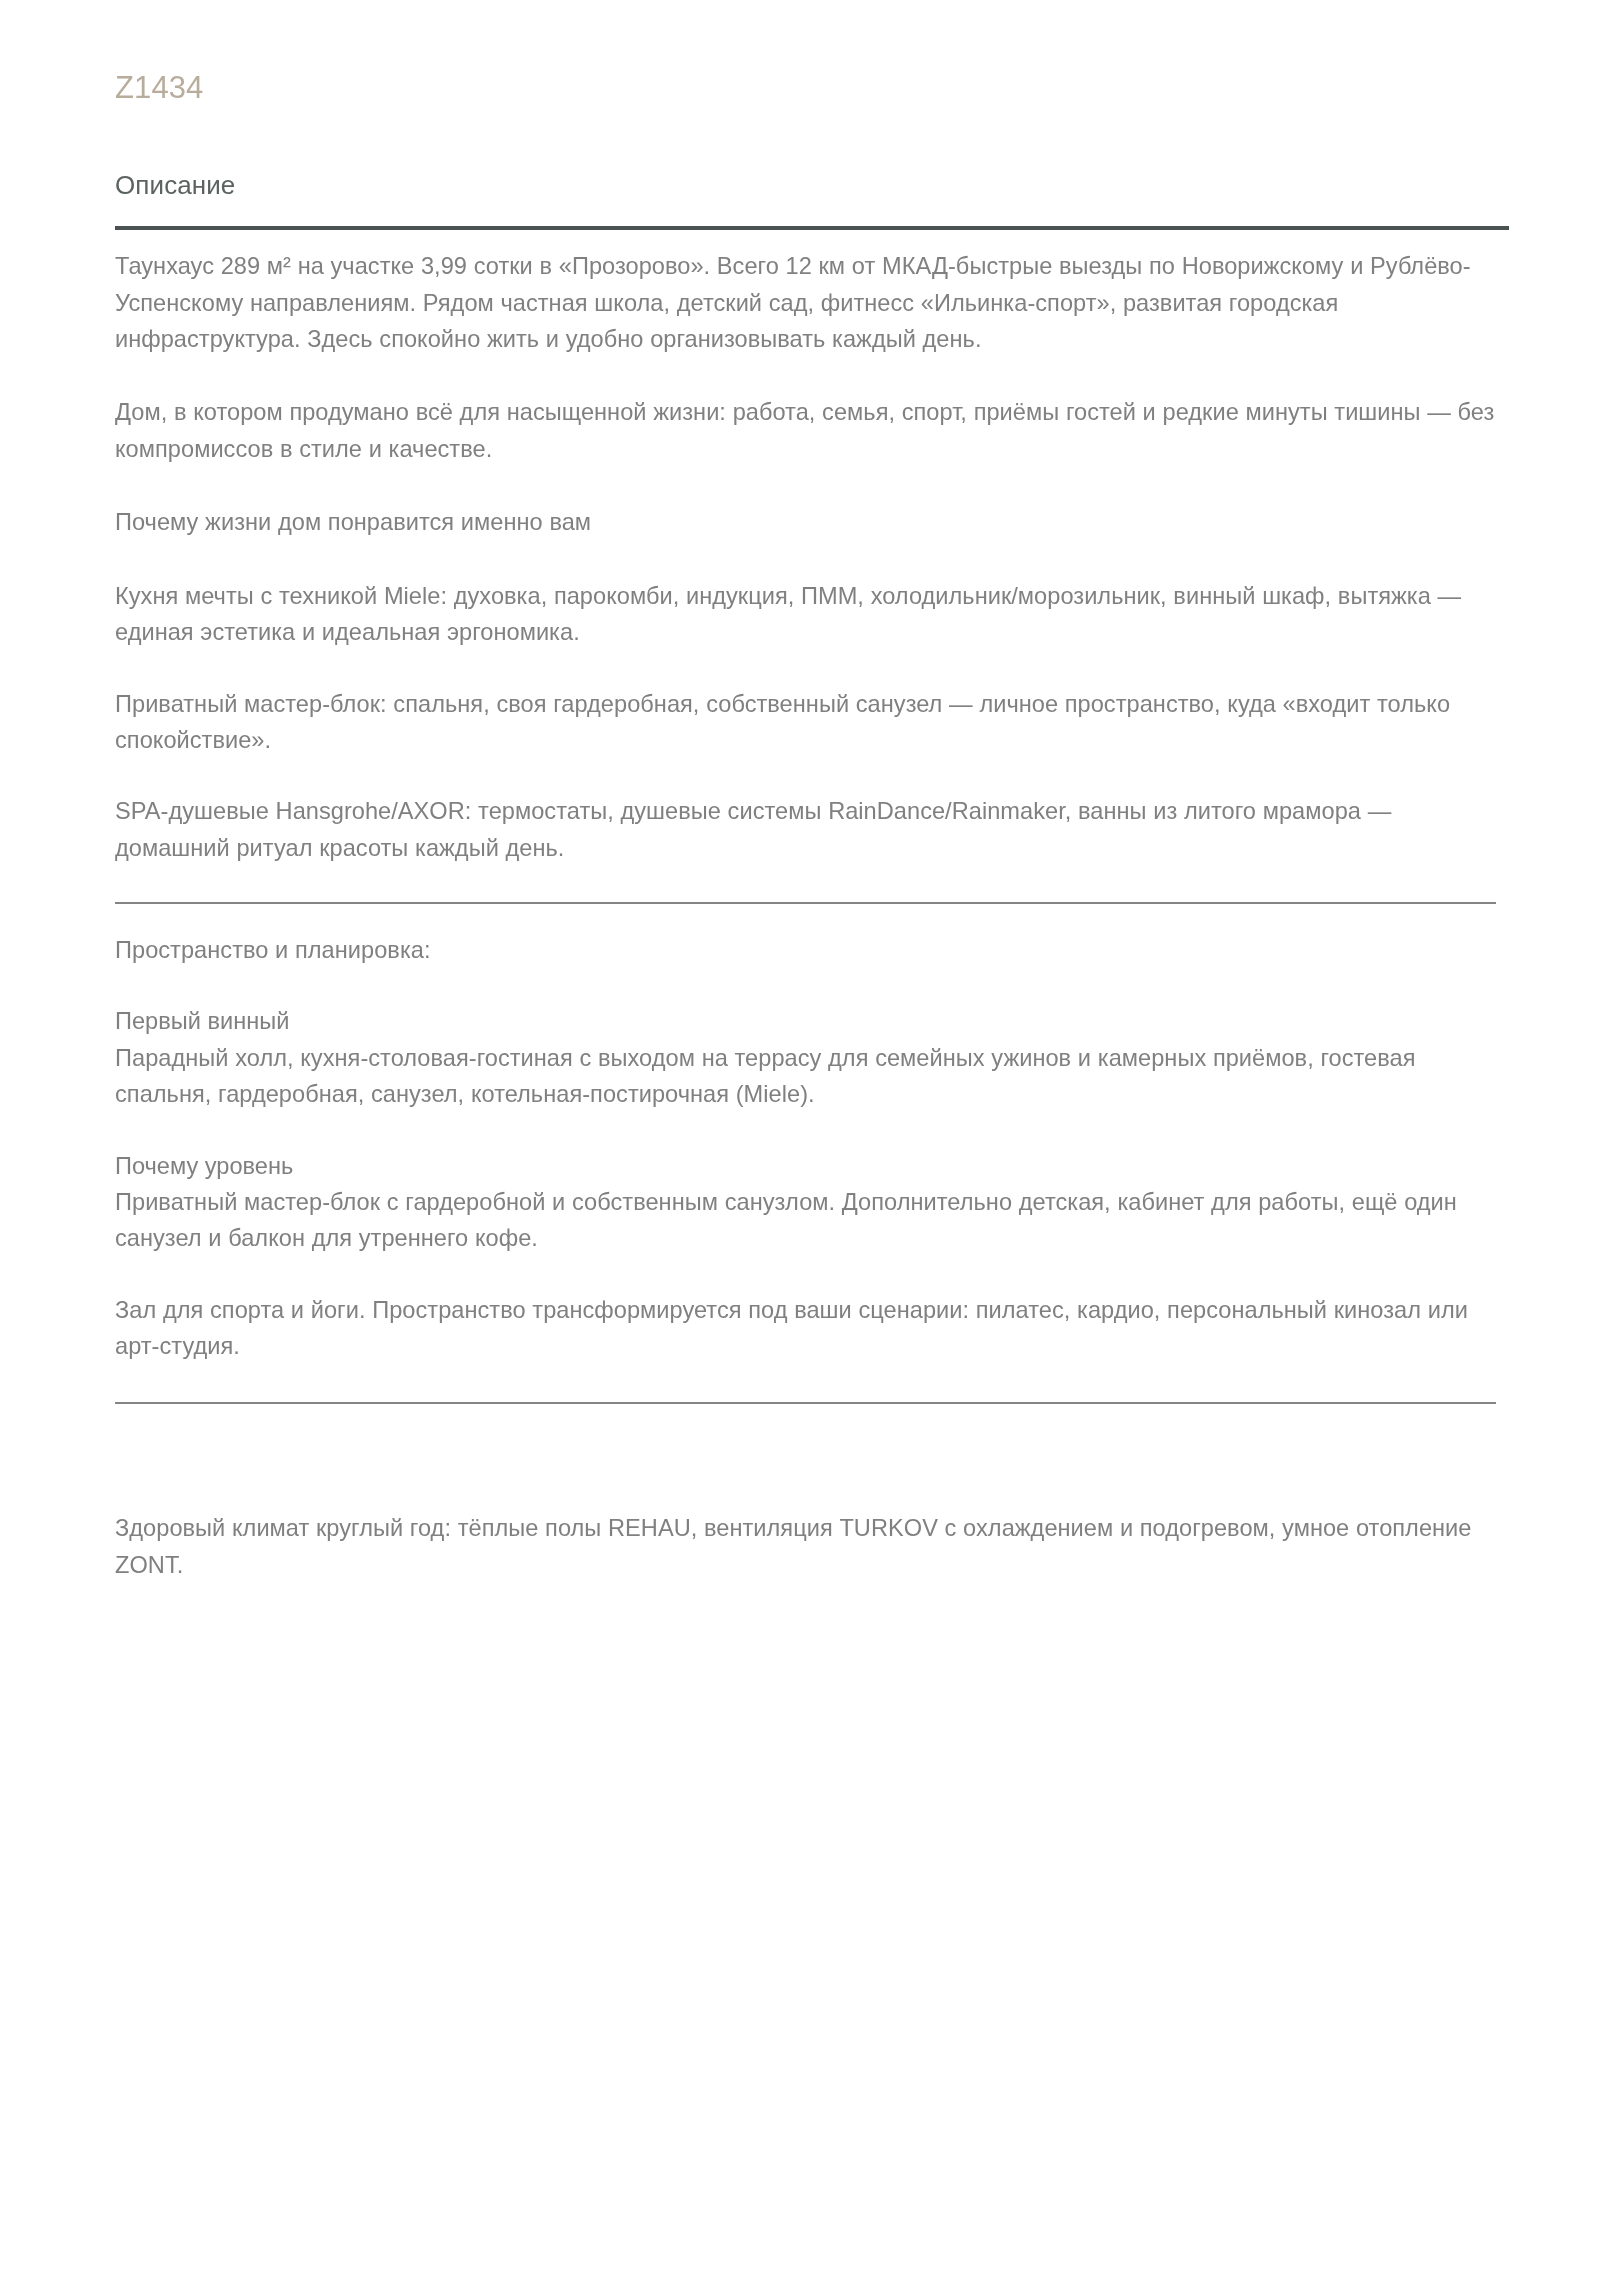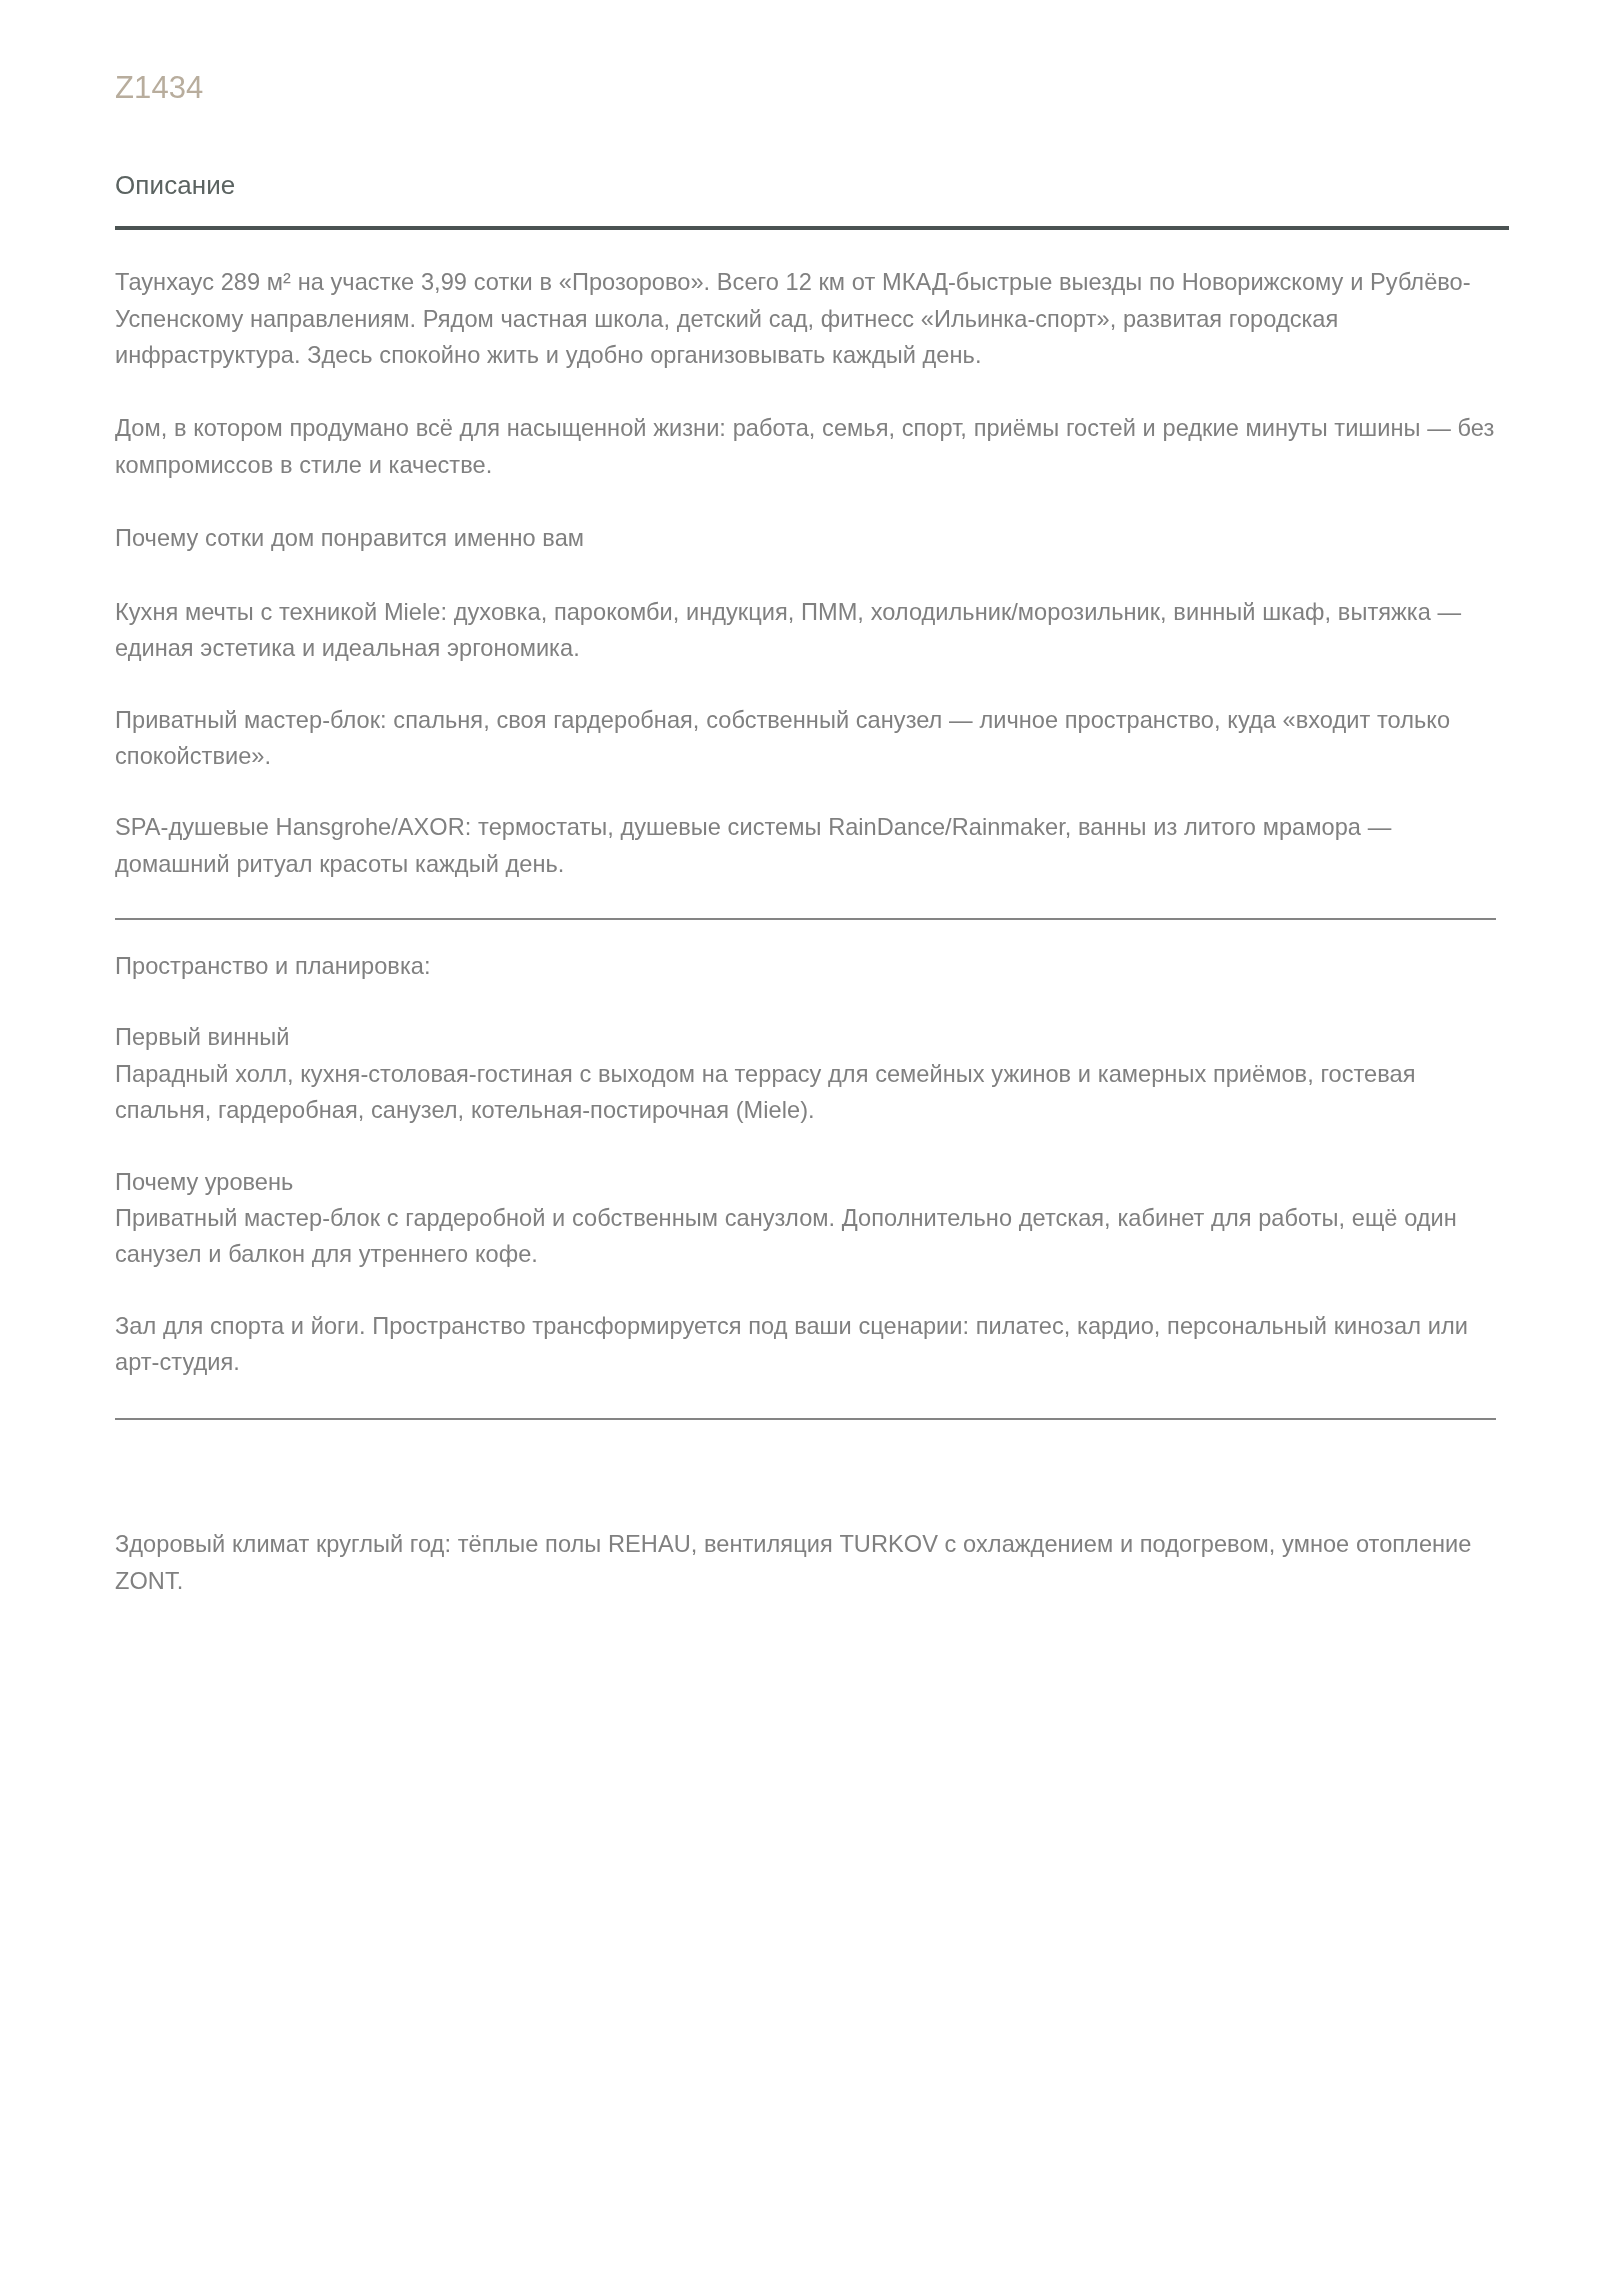--- a/index.html
+++ b/index.html
@@ -50,21 +50,21 @@
 
   .rule-thick {
     width: 1394px;
     height: 4.6px;
     background: #4b5352;
     margin-top: 27.5px;
   }
 
   
   .body-block {
-    padding-top: 34px;
+    padding-top: 18px;
   }
 
   p.para {
     font-size: 23.6px;
     line-height: 1.545;
     color: #808080;
     margin: 0;
     padding: 0;
     letter-spacing: 0.03px;
     word-spacing: 0.1px;
@@ -105,21 +105,21 @@
     <div class="body-block">
 
       <p class="para">Таунхаус 289 м² на участке 3,99 сотки в «Прозорово». Всего 12 км от МКАД-быстрые выезды по Новорижскому и Рублёво-Успенскому направлениям. Рядом частная школа, детский сад, фитнесс «Ильинка-спорт», развитая городская инфраструктура. Здесь спокойно жить и удобно организовывать каждый день.</p>
 
       <div class="gap-lg"></div>
 
       <p class="para">Дом, в котором продумано всё для насыщенной жизни: работа, семья, спорт, приёмы гостей и редкие минуты тишины — без компромиссов в стиле и качестве.</p>
 
       <div class="gap-lg"></div>
 
-      <p class="para">Почему сотки дом понравится именно вам</p>
+      <p class="para">Почему жизни дом понравится именно вам</p>
 
       <div class="gap-lg"></div>
 
       <p class="para">Кухня мечты с техникой Miele: духовка, парокомби, индукция, ПММ, холодильник/морозильник, винный шкаф, вытяжка — единая эстетика и идеальная эргономика.</p>
 
       <div class="gap-md"></div>
 
       <p class="para">Приватный мастер-блок: спальня, своя гардеробная, собственный санузел — личное пространство, куда «входит только спокойствие».</p>
 
       <div class="gap-md"></div>

